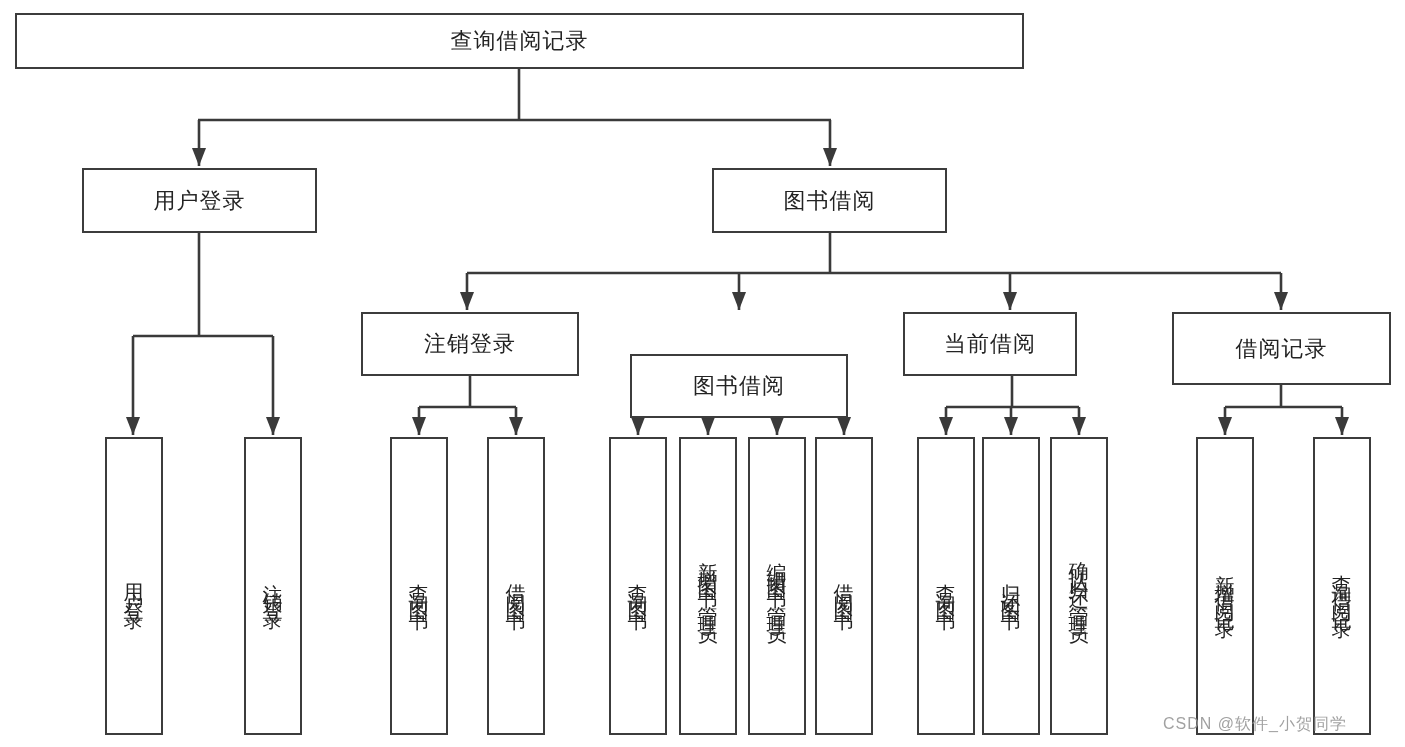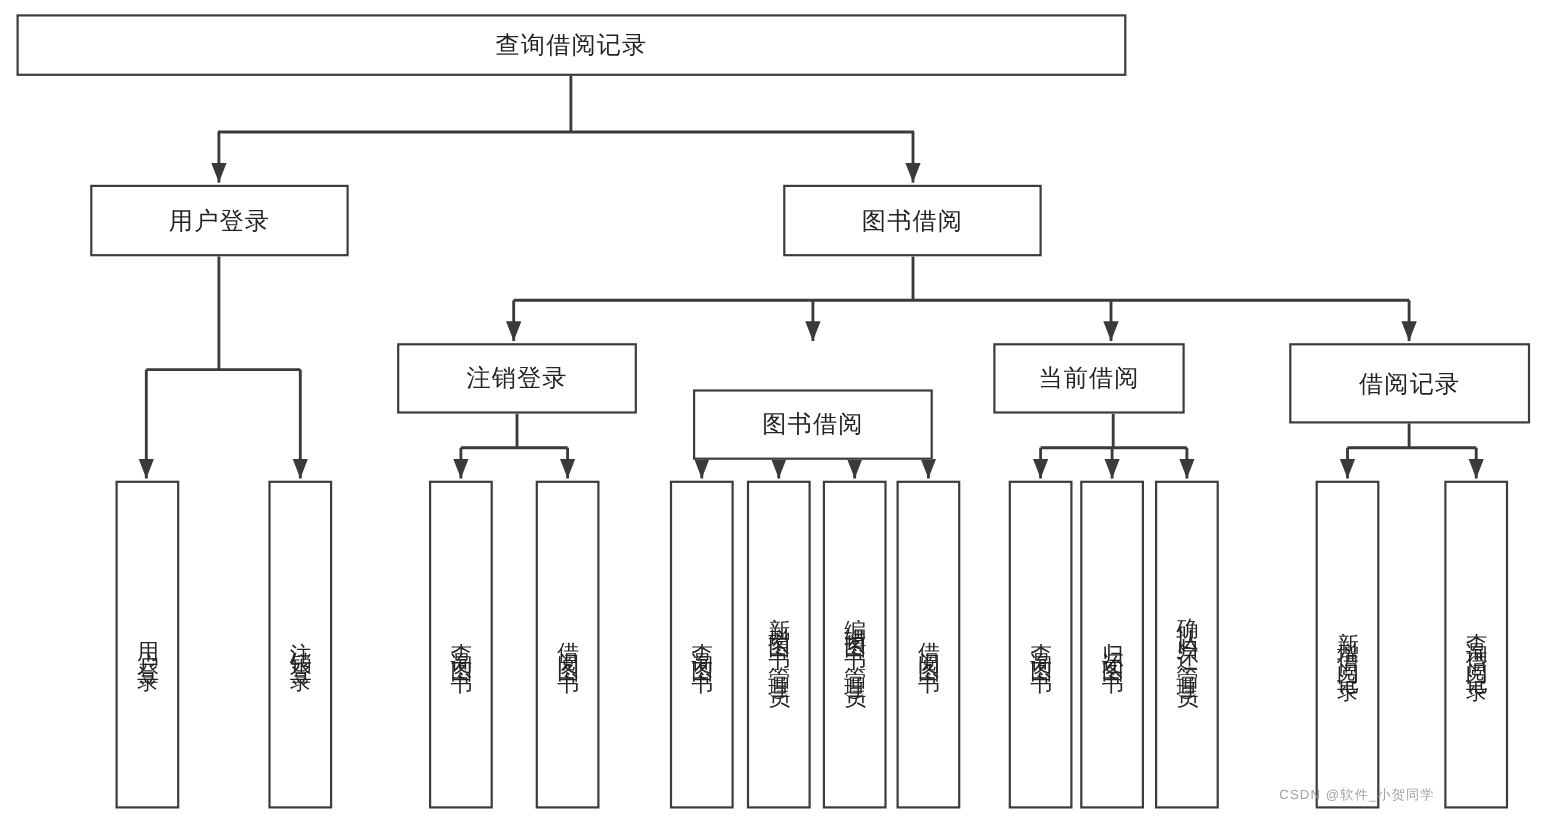--- a/index.html
+++ b/index.html
@@ -30,21 +30,21 @@
     text-orientation: mixed;
     font-size: 20px;
     letter-spacing: 9px;
     line-height: 1;
   }
   .watermark {
     position: absolute;
     left: 1163px;
     top: 714px;
     width: 238px;
-    font-size: 12px;
+    font-size: 16px;
     color: rgba(148, 148, 148, 0.88);
     letter-spacing: 1px;
     white-space: nowrap;
     z-index: 5;
   }
 </style>
 </head>
 <body>
 
 <div id="canvas">

